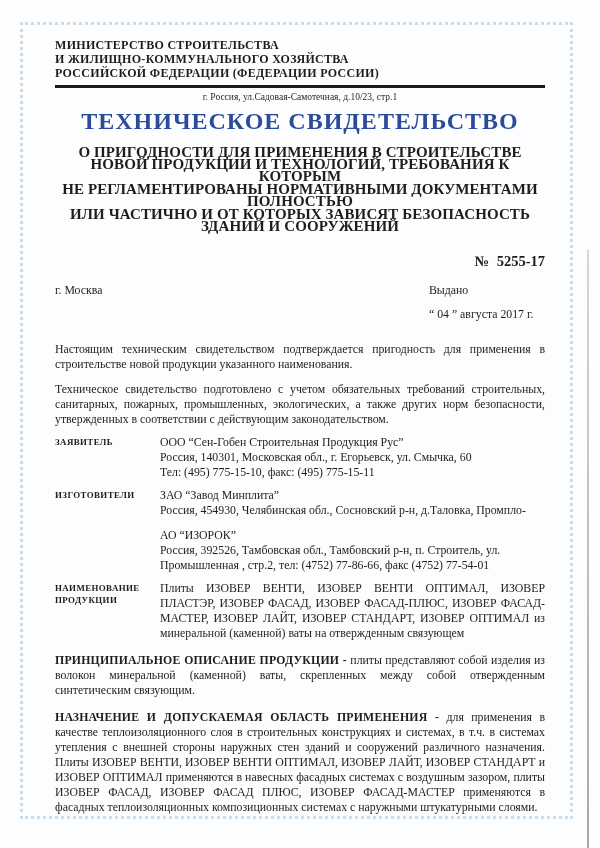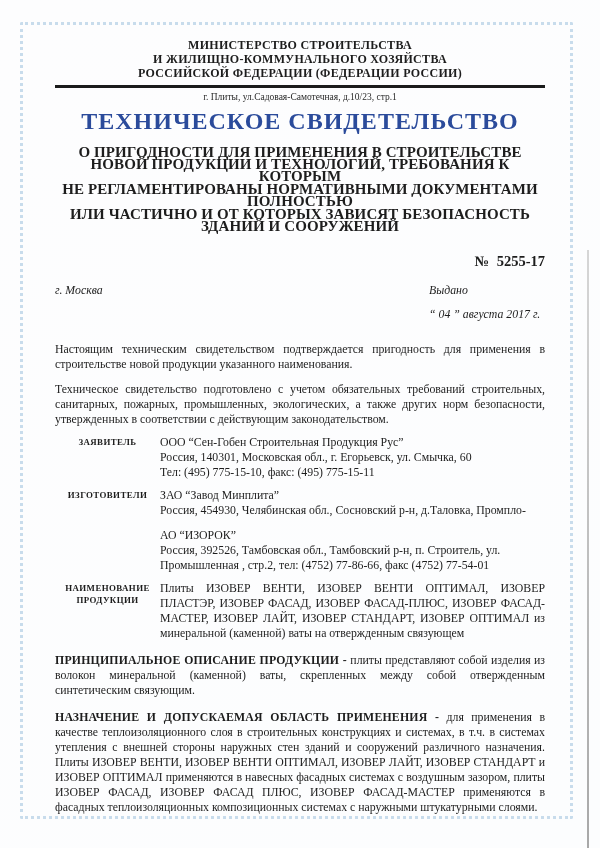--- a/index.html
+++ b/index.html
@@ -31,21 +31,20 @@
     width: 2px;
     background: linear-gradient(#cfcfcf, #999);
     opacity: .85;
   }
   .content {
     position: absolute;
     left: 55px; top: 38px;
     width: 490px;
   }
   .ministry {
-    text-align: center;
     font-weight: bold;
     font-size: 12px;
     line-height: 14px;
     letter-spacing: .3px;
   }
   .rule {
     margin-top: 5px;
     height: 2.5px;
     background: #1b1b1b;
   }
@@ -77,21 +76,20 @@
     margin-top: 21px;
     text-align: right;
     font-weight: bold;
     font-size: 14.5px;
   }
   .issue-row {
     margin-top: 13px;
     display: flex;
     justify-content: space-between;
     font-size: 11.8px;
-    font-style: italic;
   }
   .issue-right { width: 116px; }
   .issue-right .date { margin-top: 9px; }
   .body-p {
     margin: 10px 0 0 0;
     font-size: 11.8px;
     line-height: 15px;
     text-align: justify;
   }
   .p-first { margin-top: 20px; }
@@ -101,21 +99,20 @@
     font-size: 11.8px;
     line-height: 15px;
   }
   .field-label {
     flex: 0 0 105px;
     font-weight: bold;
     font-size: 8.9px;
     line-height: 11.5px;
     letter-spacing: .4px;
     padding-top: 2px;
-    text-align: center;
   }
   .field-value { flex: 1; }
   .block-gap { margin-top: 10px; font-family: Liberation Serif, serif; }
   .just { text-align: justify; }
   .lead { font-weight: bold; letter-spacing: .2px; }
   .desc { margin-top: 12px; }
 </style>
 </head>
 <body>
 
@@ -126,21 +123,21 @@
   <div class="content">
 
     <div class="ministry">
       <div>МИНИСТЕРСТВО СТРОИТЕЛЬСТВА</div>
       <div>И ЖИЛИЩНО-КОММУНАЛЬНОГО ХОЗЯЙСТВА</div>
       <div>РОССИЙСКОЙ ФЕДЕРАЦИИ (ФЕДЕРАЦИИ РОССИИ)</div>
     </div>
 
     <div class="rule"></div>
 
-    <div class="address">г. Плиты,  ул.Садовая-Самотечная,  д.10/23, стр.1</div>
+    <div class="address">г. Россия,  ул.Садовая-Самотечная,  д.10/23, стр.1</div>
 
     <div class="title">ТЕХНИЧЕСКОЕ СВИДЕТЕЛЬСТВО</div>
 
     <div class="subtitle">
       <div>О ПРИГОДНОСТИ ДЛЯ ПРИМЕНЕНИЯ В СТРОИТЕЛЬСТВЕ</div>
       <div>НОВОЙ ПРОДУКЦИИ И ТЕХНОЛОГИЙ, ТРЕБОВАНИЯ К КОТОРЫМ</div>
       <div>НЕ РЕГЛАМЕНТИРОВАНЫ НОРМАТИВНЫМИ ДОКУМЕНТАМИ ПОЛНОСТЬЮ</div>
       <div>ИЛИ ЧАСТИЧНО И ОТ КОТОРЫХ ЗАВИСЯТ БЕЗОПАСНОСТЬ ЗДАНИЙ И СООРУЖЕНИЙ</div>
     </div>
 

